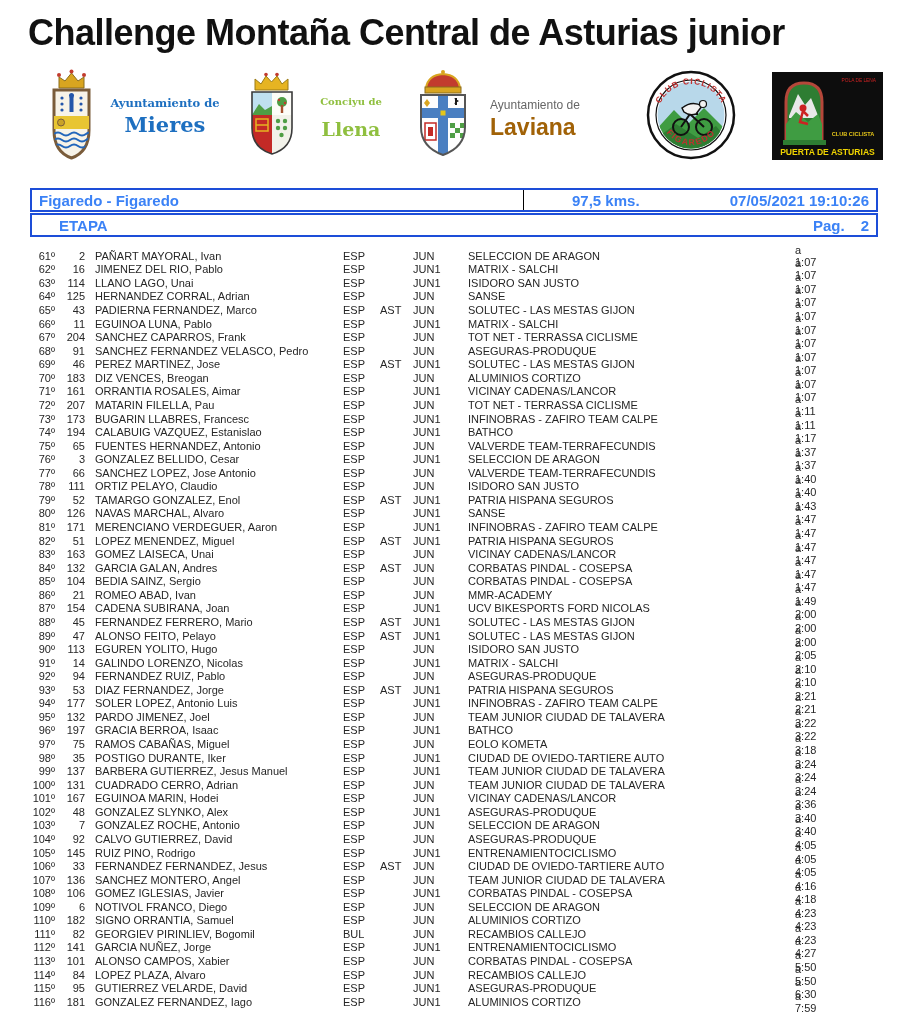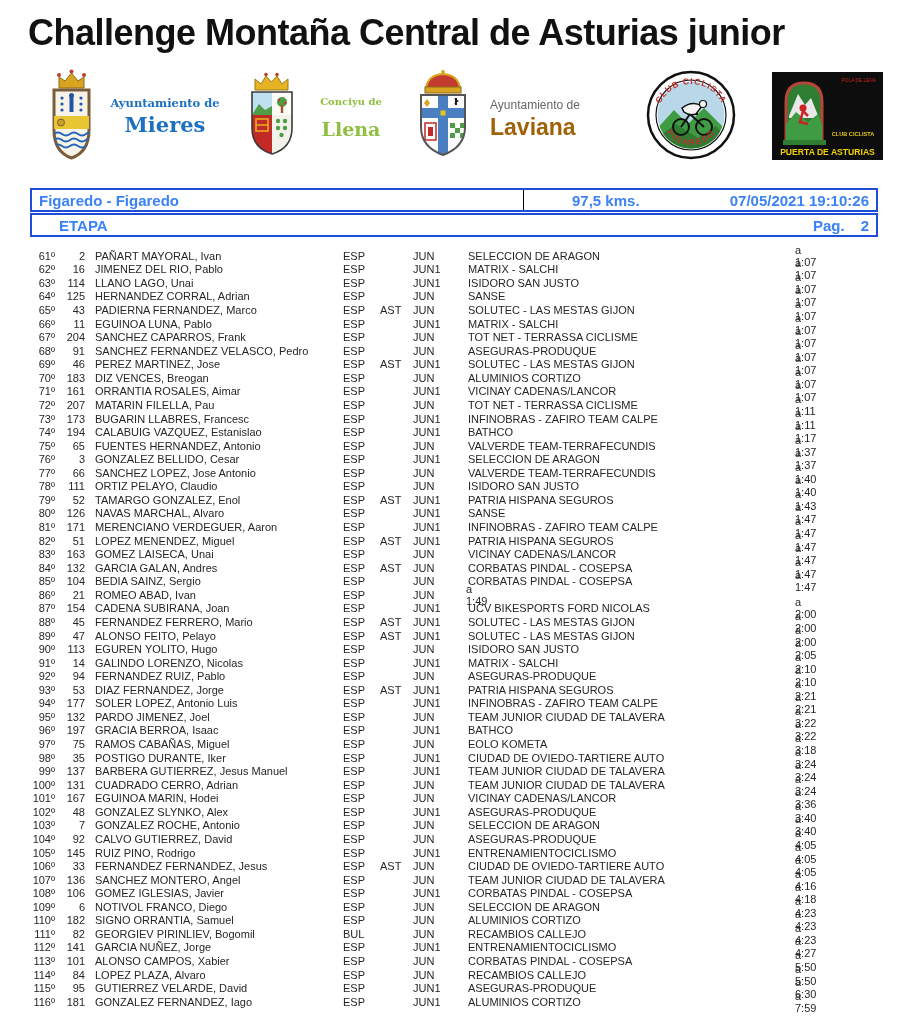--- a/index.html
+++ b/index.html
@@ -541,20 +541,21 @@
         <span>1:47</span>
       </span>
     </div>
       <div class="row">
       <span class="c-pos">86º</span>
       <span class="c-num">21</span>
       <span class="c-name">ROMEO ABAD, Ivan</span>
       <span class="c-nat">ESP</span>
       <span class="c-reg"></span>
       <span class="c-cat">JUN</span>
+      <span class="c-team">MMR-ACADEMY</span>
       <span class="c-gap">
         <span>a</span>
         <span>1:49</span>
       </span>
     </div>
       <div class="row">
       <span class="c-pos">87º</span>
       <span class="c-num">154</span>
       <span class="c-name">CADENA SUBIRANA, Joan</span>
       <span class="c-nat">ESP</span>

